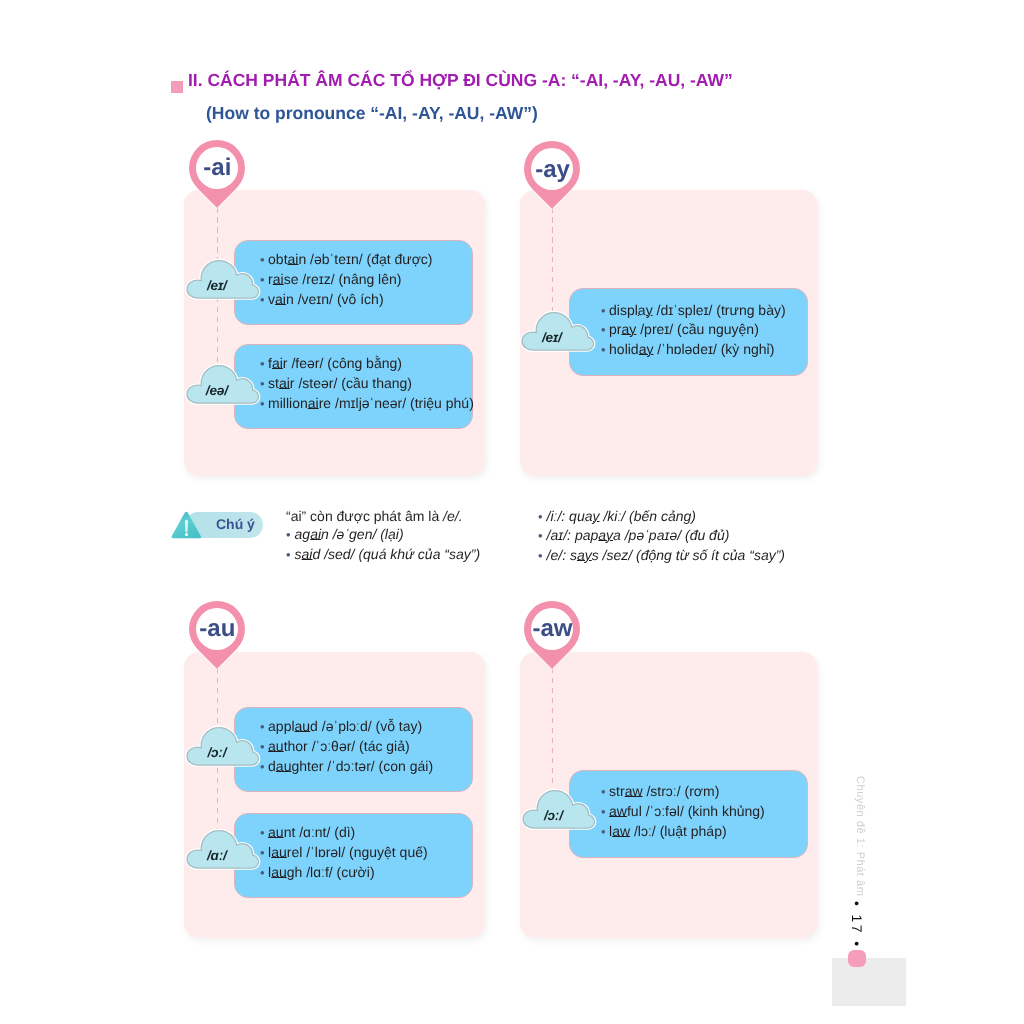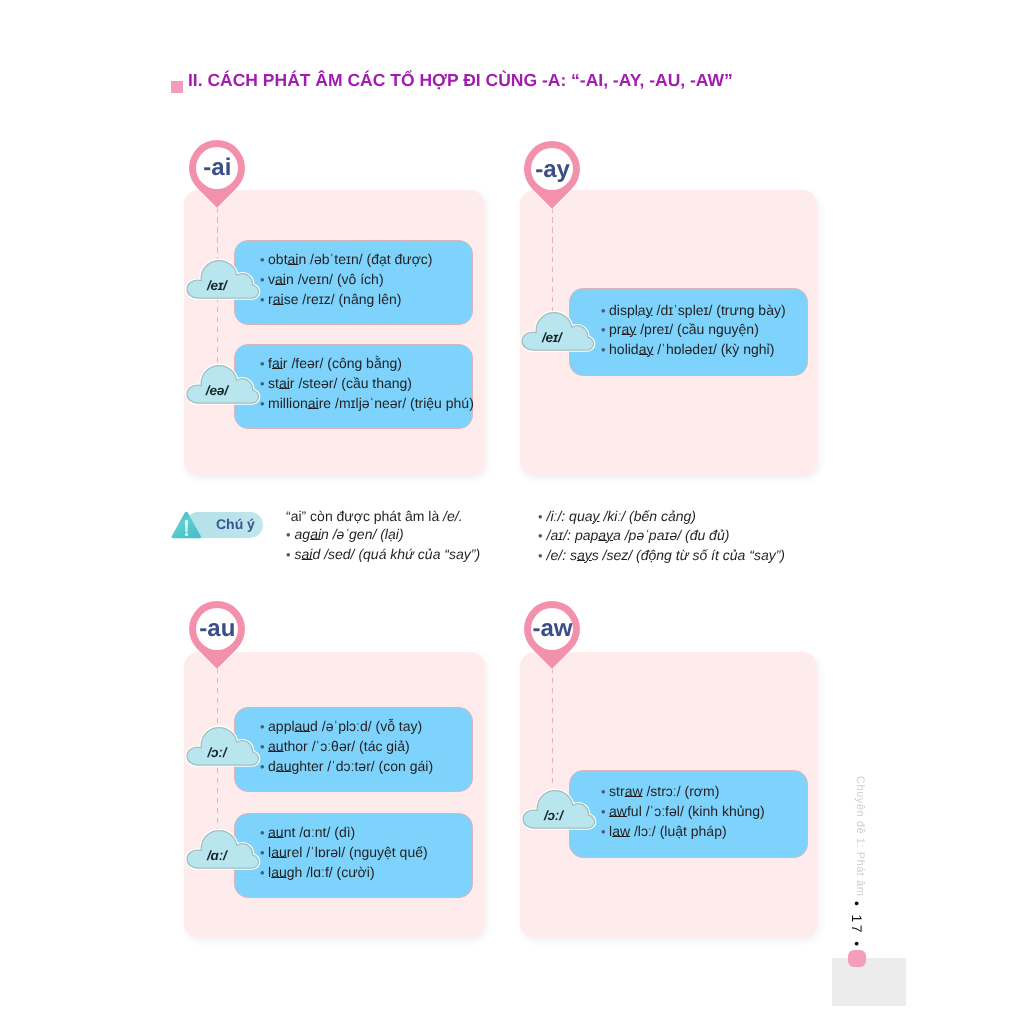--- a/index.html
+++ b/index.html
@@ -57,30 +57,31 @@
 </head>
 <body>
 
 <div class="page">
 
   <div class="heading">
     <div class="hd-row">
       <div class="hd-sq"></div>
       <div class="hd-l1">II. CÁCH PHÁT ÂM CÁC TỔ HỢP ĐI CÙNG -A: “-AI, -AY, -AU, -AW”</div>
     </div>
+    <div class="hd-l2">(How to pronounce “-AI, -AY, -AU, -AW”)</div>
   </div>
 
   <div id="sections-root">
       <div class="panel" style="left:183.5px;top:190px;width:301px;height:285.5px;"></div>
       <div class="dash" style="left:217px;top:207px;height:173px;"></div>
       <div class="ibox" style="left:233.5px;top:239.8px;width:239px;height:85.5px;">
         <ul style="padding:9.5px 0 0 25.5px;">
           <li><span class="bul">•</span><span><span>obt</span><span class="u">ai</span><span>n</span></span><span> /əbˈteɪn/ (đạt được)</span></li>
+          <li><span class="bul">•</span><span><span>r</span><span class="u">ai</span><span>se</span></span><span> /reɪz/ (nâng lên)</span></li>
           <li><span class="bul">•</span><span><span>v</span><span class="u">ai</span><span>n</span></span><span> /veɪn/ (vô ích)</span></li>
-          <li><span class="bul">•</span><span><span>r</span><span class="u">ai</span><span>se</span></span><span> /reɪz/ (nâng lên)</span></li>
         </ul>
       </div>
       <div class="cloud" style="left:183.8px;top:257.5px;width:78px;height:43px;">
         <svg width="78" height="43" viewBox="0 0 78 43">
           <path d="M 13.92 40.0 C 7.47 40.0 3.06 36.3 3.06 31.2 C 3.06 26.1 7.47 22.2 13.7 22.2 C 15.06 22.2 16.3 22.4 17.43 22.7 C 17.32 21.9 17.21 21.1 17.21 20.2 C 17.21 10.4 25.24 2.6 35.09 2.6 C 44.03 2.6 51.39 9.0 52.75 17.3 C 54.34 16.3 56.26 15.7 58.3 15.7 C 63.96 15.7 68.6 20.3 68.6 26.0 C 68.6 26.3 68.6 26.6 68.6 26.9 C 72.0 27.7 74.6 30.8 74.6 33.8 C 74.6 37.3 71.43 40.0 67.58 40.0 Z" fill="#b9e6ee" stroke="#ffffff" stroke-width="3.6" stroke-linejoin="round"></path>
           <path d="M 13.92 40.0 C 7.47 40.0 3.06 36.3 3.06 31.2 C 3.06 26.1 7.47 22.2 13.7 22.2 C 15.06 22.2 16.3 22.4 17.43 22.7 C 17.32 21.9 17.21 21.1 17.21 20.2 C 17.21 10.4 25.24 2.6 35.09 2.6 C 44.03 2.6 51.39 9.0 52.75 17.3 C 54.34 16.3 56.26 15.7 58.3 15.7 C 63.96 15.7 68.6 20.3 68.6 26.0 C 68.6 26.3 68.6 26.6 68.6 26.9 C 72.0 27.7 74.6 30.8 74.6 33.8 C 74.6 37.3 71.43 40.0 67.58 40.0 Z" fill="#b9e6ee" stroke="#a5bcc0" stroke-width="1.25" stroke-linejoin="round"></path>
         </svg>
         <div class="ct">/eɪ/</div>
       </div>
       <div class="ibox" style="left:233.5px;top:343.8px;width:239px;height:85px;">

